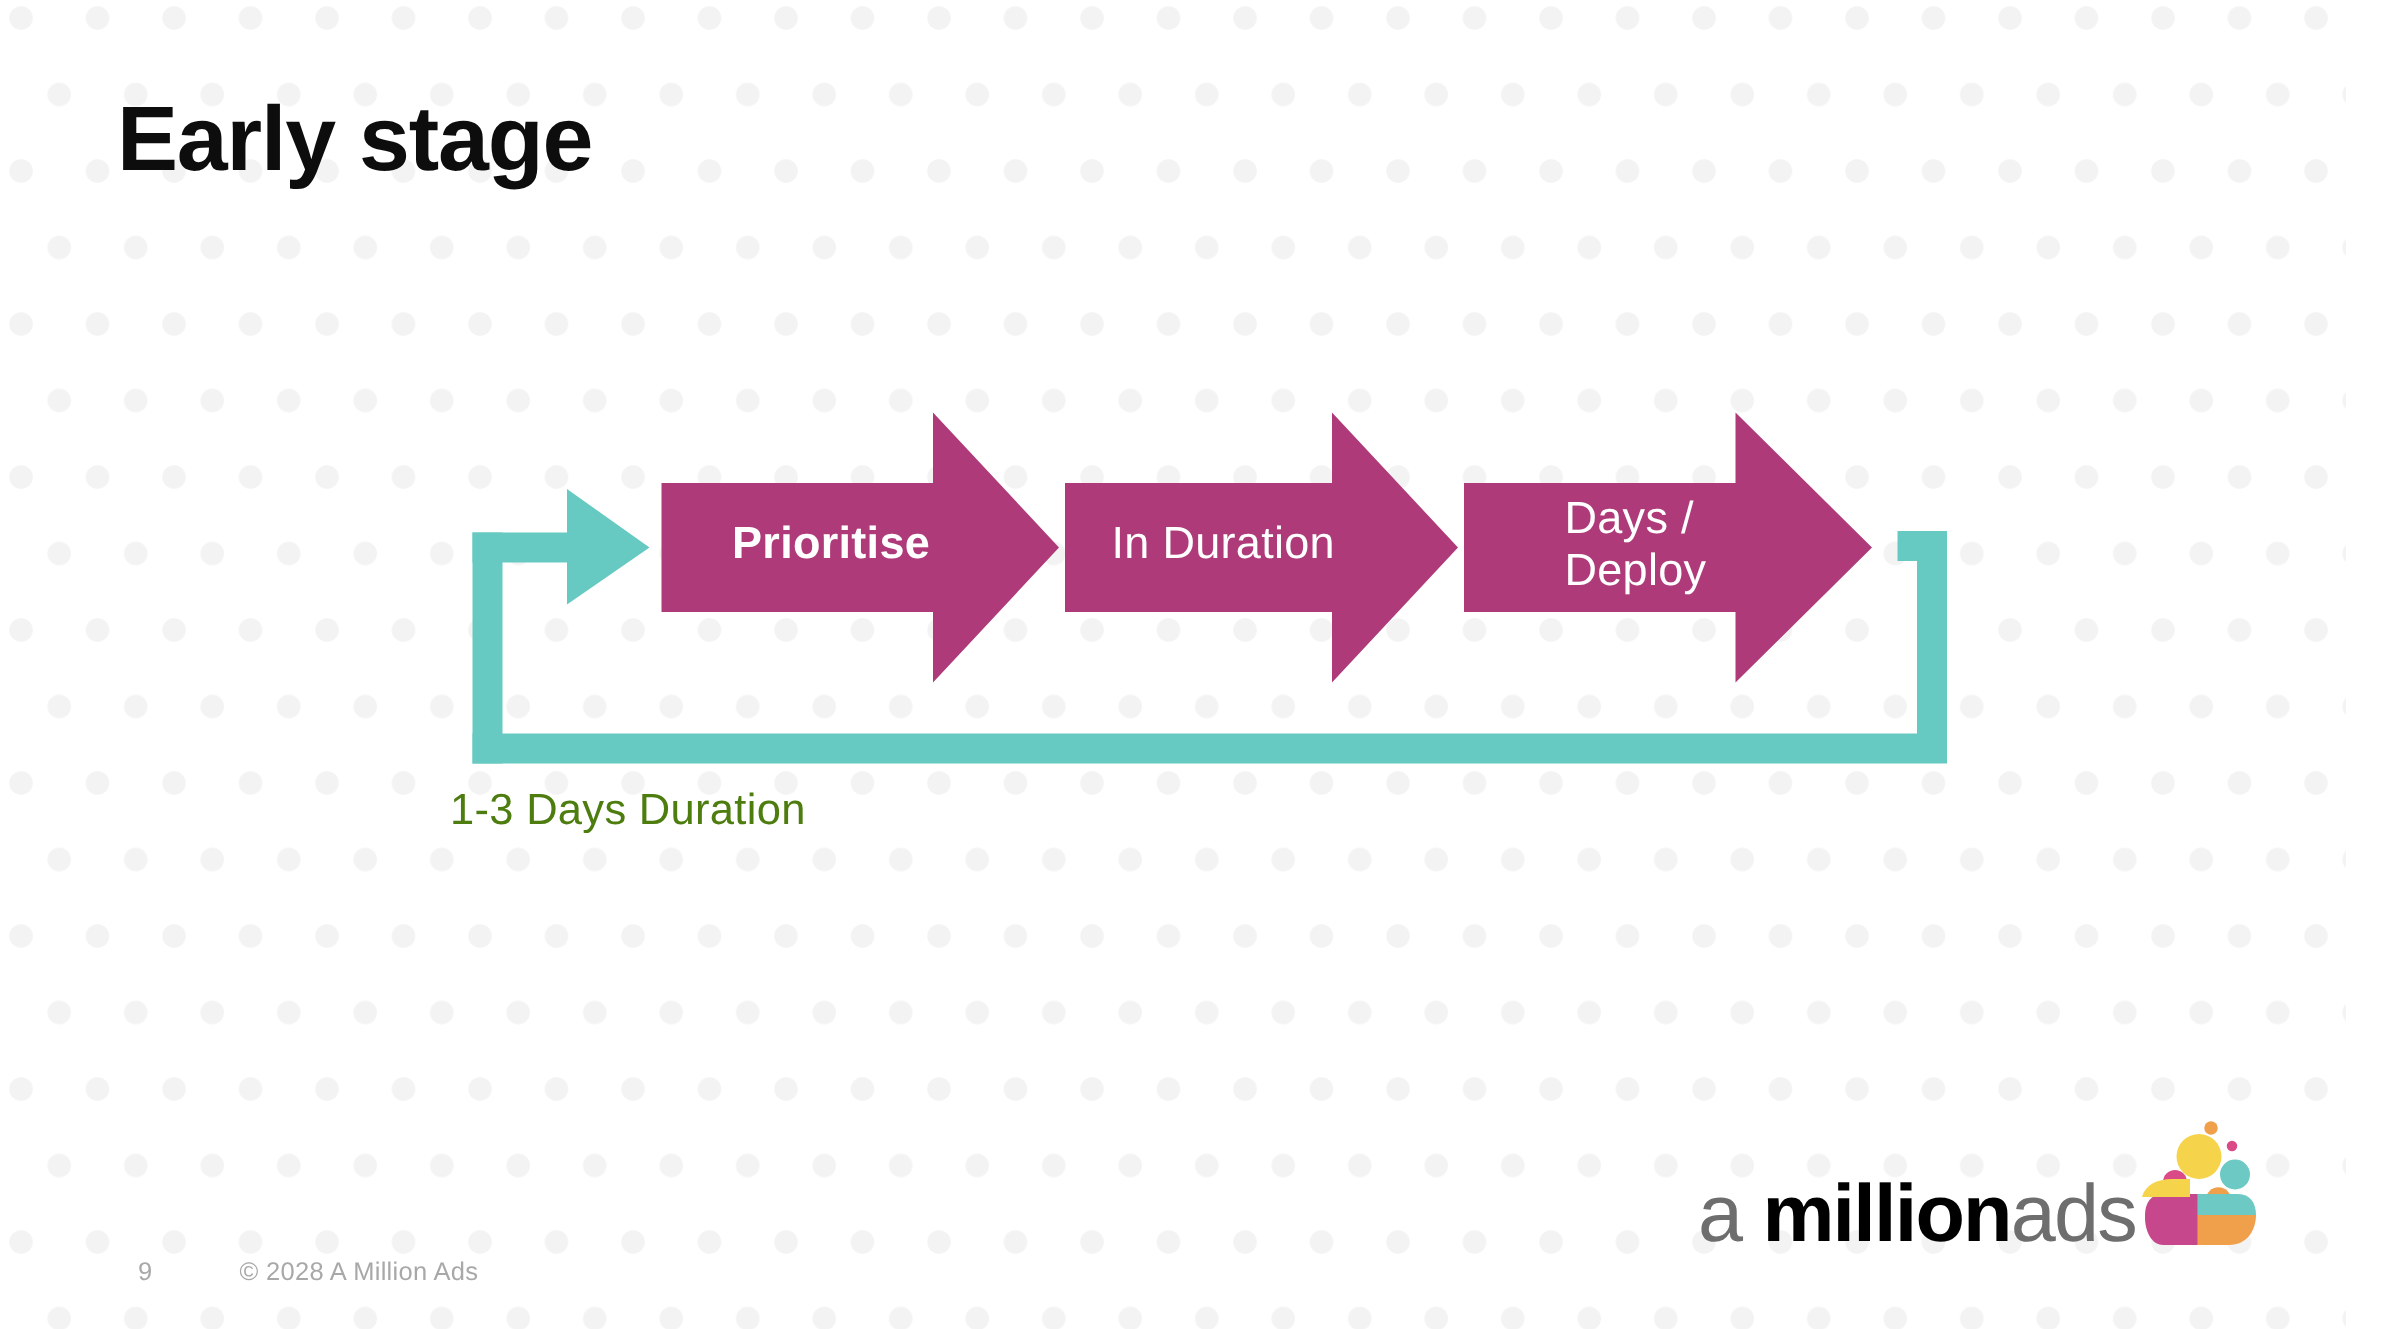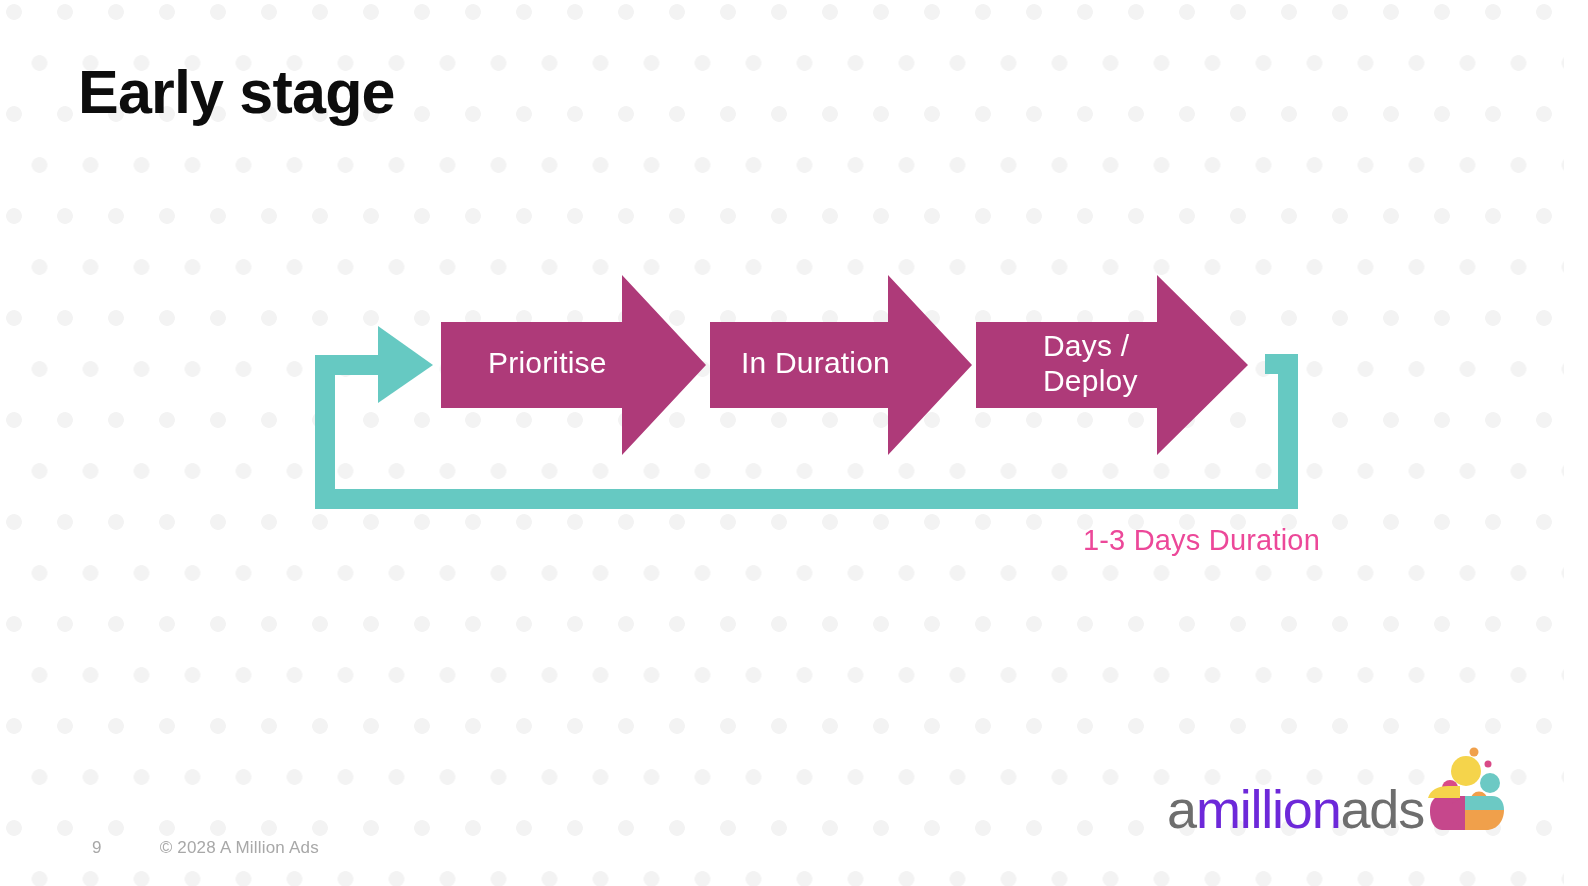--- a/index.html
+++ b/index.html
@@ -76,23 +76,23 @@
   }
   .chev-label.single {
     transform: translateY(-50%);
   }
 
   .duration-label {
     position: absolute;
     left: 0;
     top: 264px;
     width: 1020px;
-    text-align: right;
+    text-align: left;
     font-size: 29px;
-    color: #ec4899;
+    color: #4d7c0f;
     font-weight: 400;
     letter-spacing: 0.2px;
   }
 
   
   .footer {
     position: absolute;
     left: 92px;
     bottom: 28px;
     display: flex;
@@ -114,21 +114,21 @@
     height: 100px;
   }
   .logo-word {
     font-size: 54px;
     line-height: 1;
     letter-spacing: -1.2px;
     position: relative;
     bottom: 2px;
   }
   .logo-word .w-light { color: #6e6e6e; font-weight: 400; }
-  .logo-word .w-bold  { color: #6d28d9; font-weight: 400; }
+  .logo-word .w-bold  { color: #000000; font-weight: 700; margin-left: 14px; }
   .logo-mark {
     position: relative;
     width: 86px;
     height: 96px;
     margin-left: -4px;
     bottom: 4px;
   }
   .logo-mark svg { display: block; }
 </style>
 </head>
@@ -167,21 +167,21 @@
 
       <g>
         <polygon fill="#AE3A79" points="410,62 588,62 588,15 672,105 588,195 588,148 410,148"></polygon>
       </g>
 
       <g>
         <polygon fill="#AE3A79" points="676,62 857,62 857,15 948,105 857,195 857,148 676,148"></polygon>
       </g>
     </svg>
 
-    <div class="chev-label single" style="left: 188px; top: 103px;">Prioritise</div>
+    <div class="chev-label single" style="left: 188px; top: 103px; font-weight: bold;">Prioritise</div>
     <div class="chev-label single" style="left: 441px; top: 103px;">In Duration</div>
     <div class="chev-label" style="left: 743px; top: 68px;">Days /
 Deploy</div>
 
     <div class="duration-label">1-3 Days Duration</div>
   </div>
 
   <div class="footer">
     <span class="page-num">9</span>
     <span>© 2028 A Million Ads</span>

